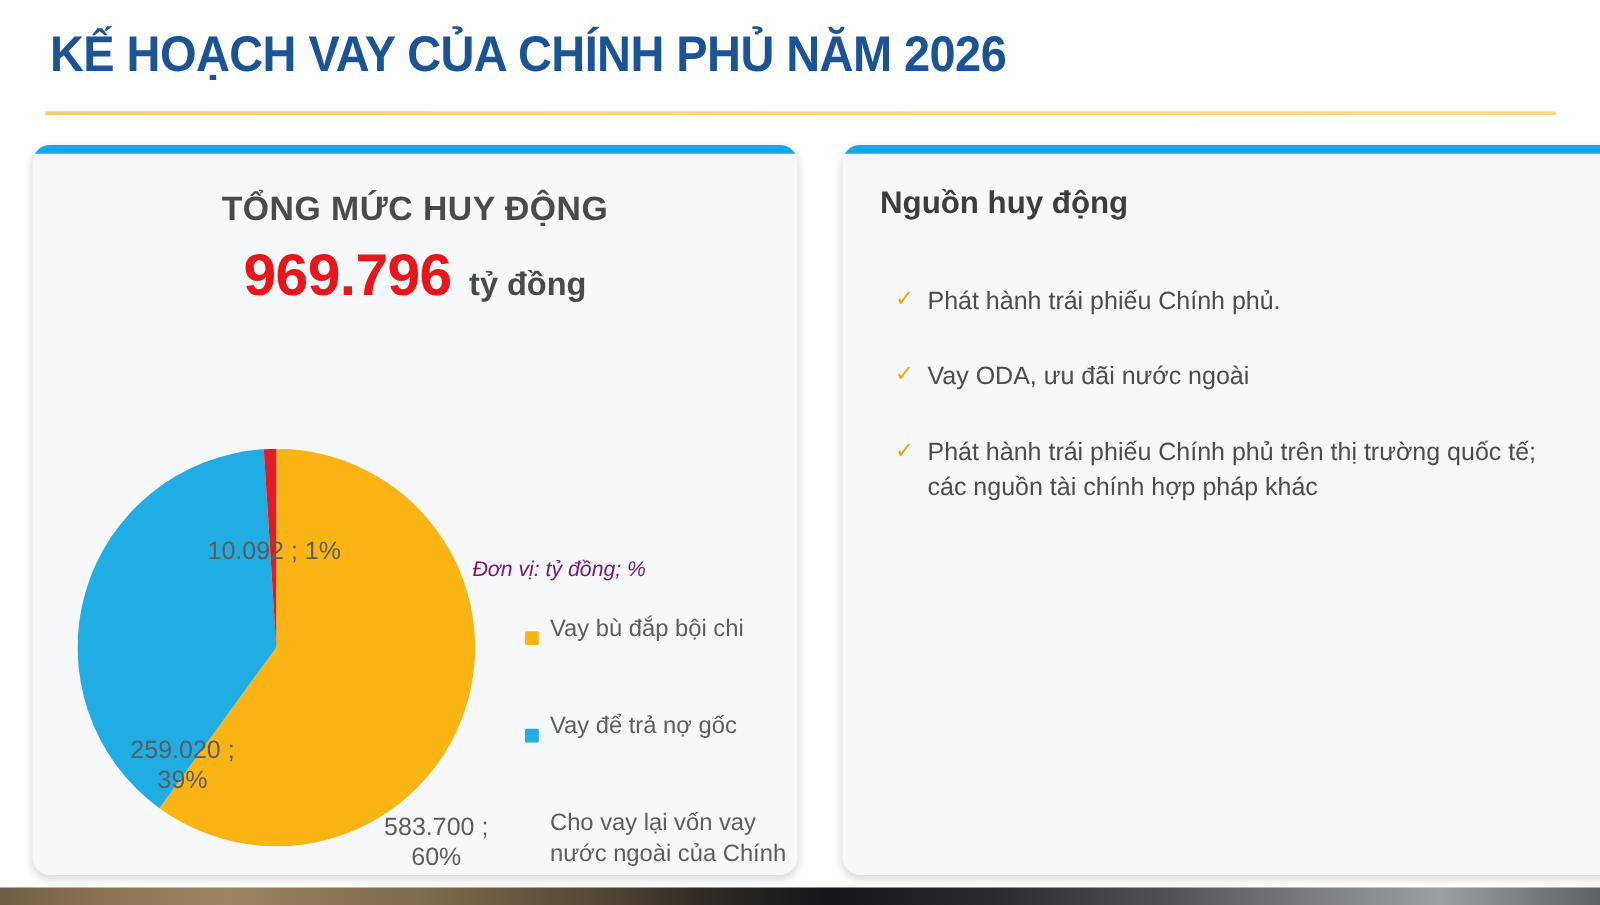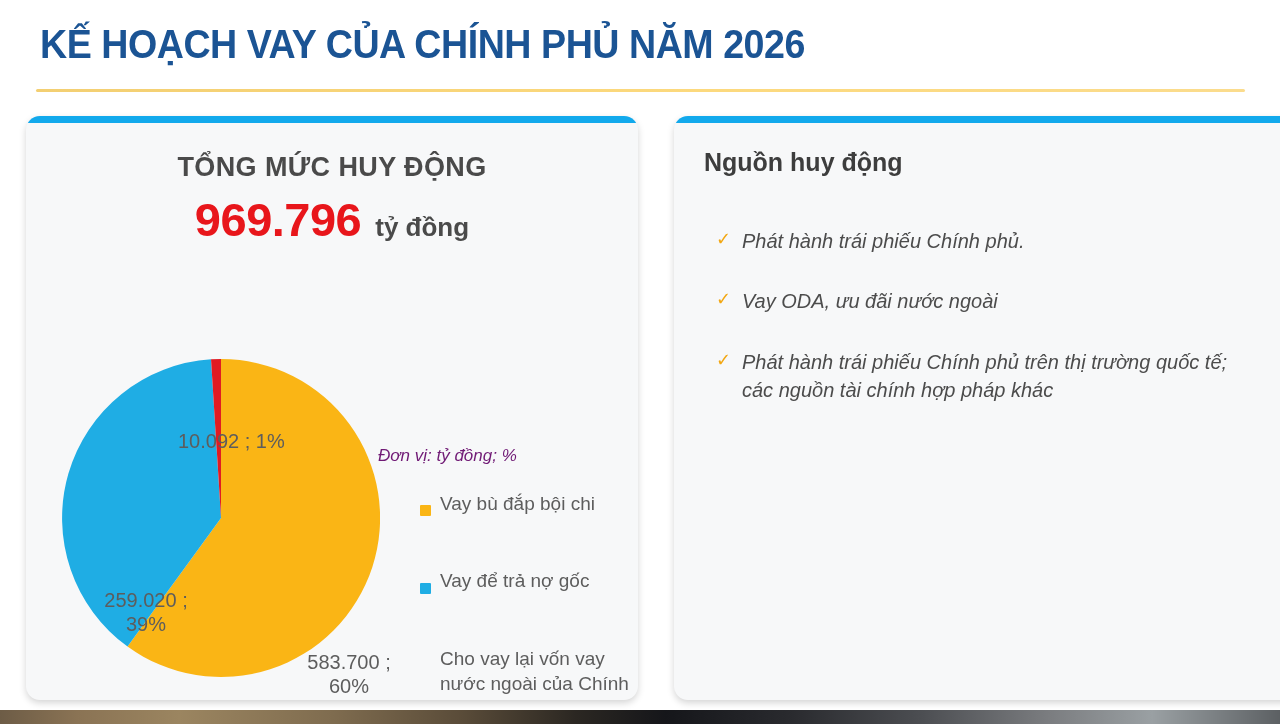--- a/index.html
+++ b/index.html
@@ -115,21 +115,21 @@
   .pie-svg { display: block; width: 318px; height: 318px; }
 
   .pie-callout {
     position: absolute;
     color: #5d5d5d;
     font-size: 20px;
     line-height: 1.22;
     white-space: pre-line;
   }
   #callout-red {
-    left: 152px;
+    left: 140px;
     top: 313px;
     text-align: right;
   }
   #callout-blue {
     left: 50px;
     top: 472px;
     text-align: center;
     width: 140px;
   }
   #callout-yellow {
@@ -201,21 +201,20 @@
     margin-right: 6px;
     color: #f2a712;
     font-size: 18px;
     line-height: 1.42;
   }
   .bullet-text {
     font-size: 20px;
     line-height: 1.42;
     color: #4c4c4c;
     max-width: 515px;
-    font-style: italic;
   }
 
   
   .photo-strip {
     position: absolute;
     left: 0;
     right: 0;
     bottom: 0;
     height: 14px;
     background:

